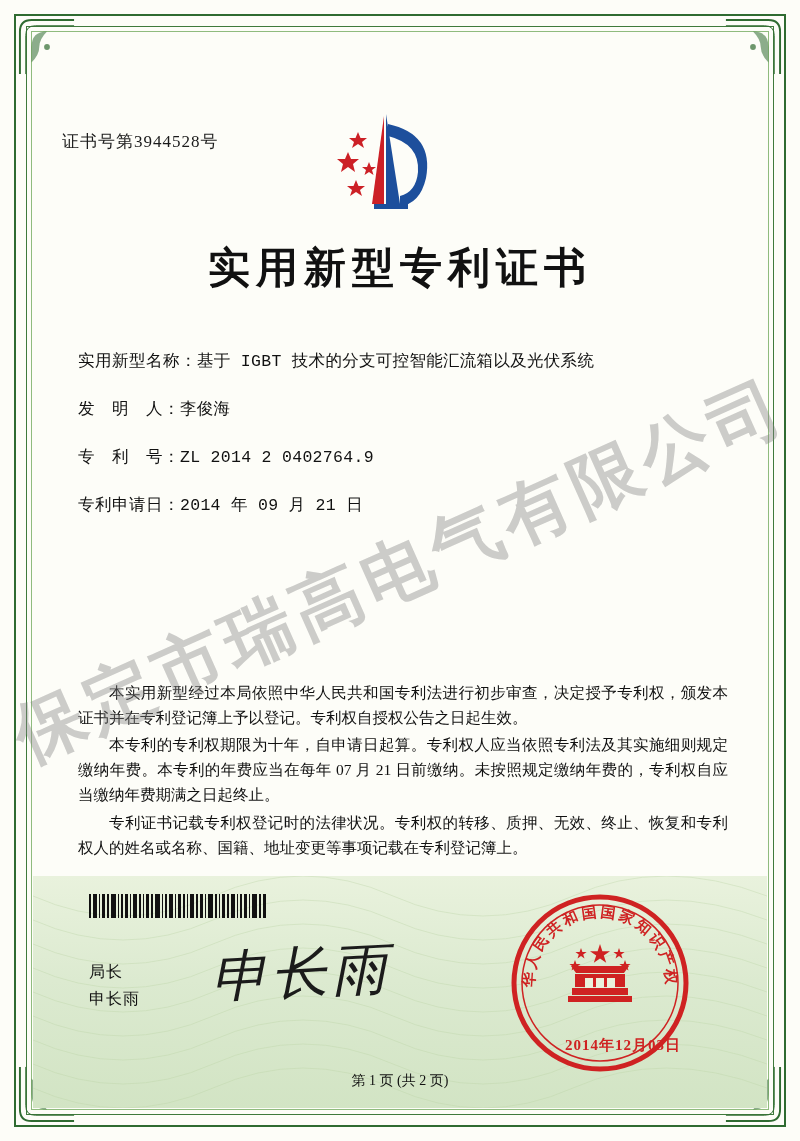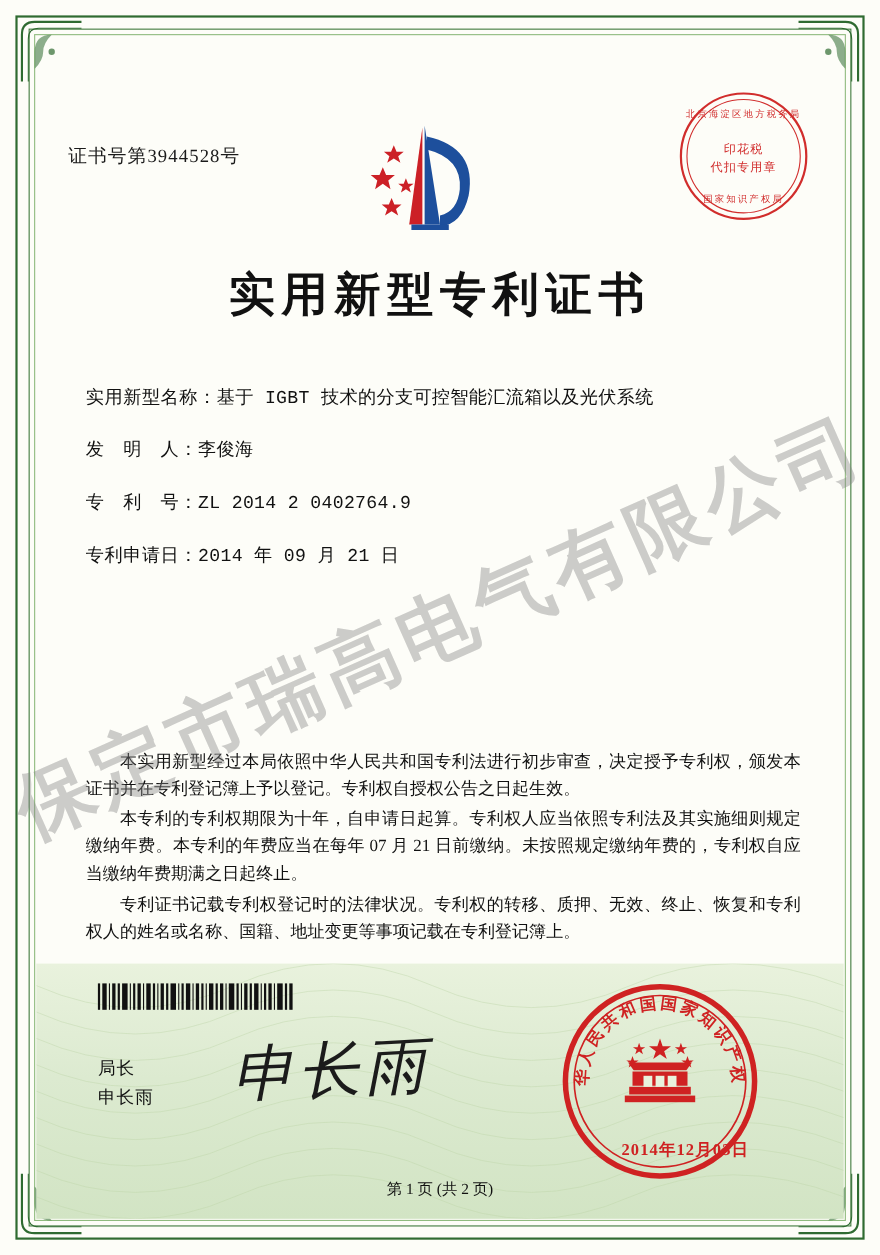--- a/index.html
+++ b/index.html
@@ -283,27 +283,20 @@
       <path d="M52 96 L86 96 L86 101 L52 101 Z" fill="#1d4f9c"></path>
       <g fill="#cc2026">
         <polygon points="26,44 29,51 37,51 31,56 33,64 26,59 19,64 21,56 15,51 23,51"></polygon>
         <polygon points="36,24 38.5,30 45,30 40,34 42,40 36,36 30,40 32,34 27,30 33.5,30"></polygon>
         <polygon points="34,72 36.5,78 43,78 38,82 40,88 34,84 28,88 30,82 25,78 31.5,78"></polygon>
         <polygon points="47,54 49,59 54,59 50,62 51.5,67 47,64 42.5,67 44,62 40,59 45,59"></polygon>
       </g>
     </svg>
   </div>
 
-  <div class="tax-stamp">
-    <div class="ring"></div>
-    <div class="arc">北京海淀区地方税务局</div>
-    <div class="mid">印花税</div>
-    <div class="mid2">代扣专用章</div>
-    <div class="bot">国家知识产权局</div>
-  </div>
 
   <div class="doc-title">实用新型专利证书</div>
 
   <div class="fields">
     <div class="field">
       <span class="lbl">实用新型名称：</span><span class="val">基于 IGBT 技术的分支可控智能汇流箱以及光伏系统</span>
     </div>
     <div class="field">
       <span class="lbl">发　明　人：</span><span class="val">李俊海</span>
     </div>

